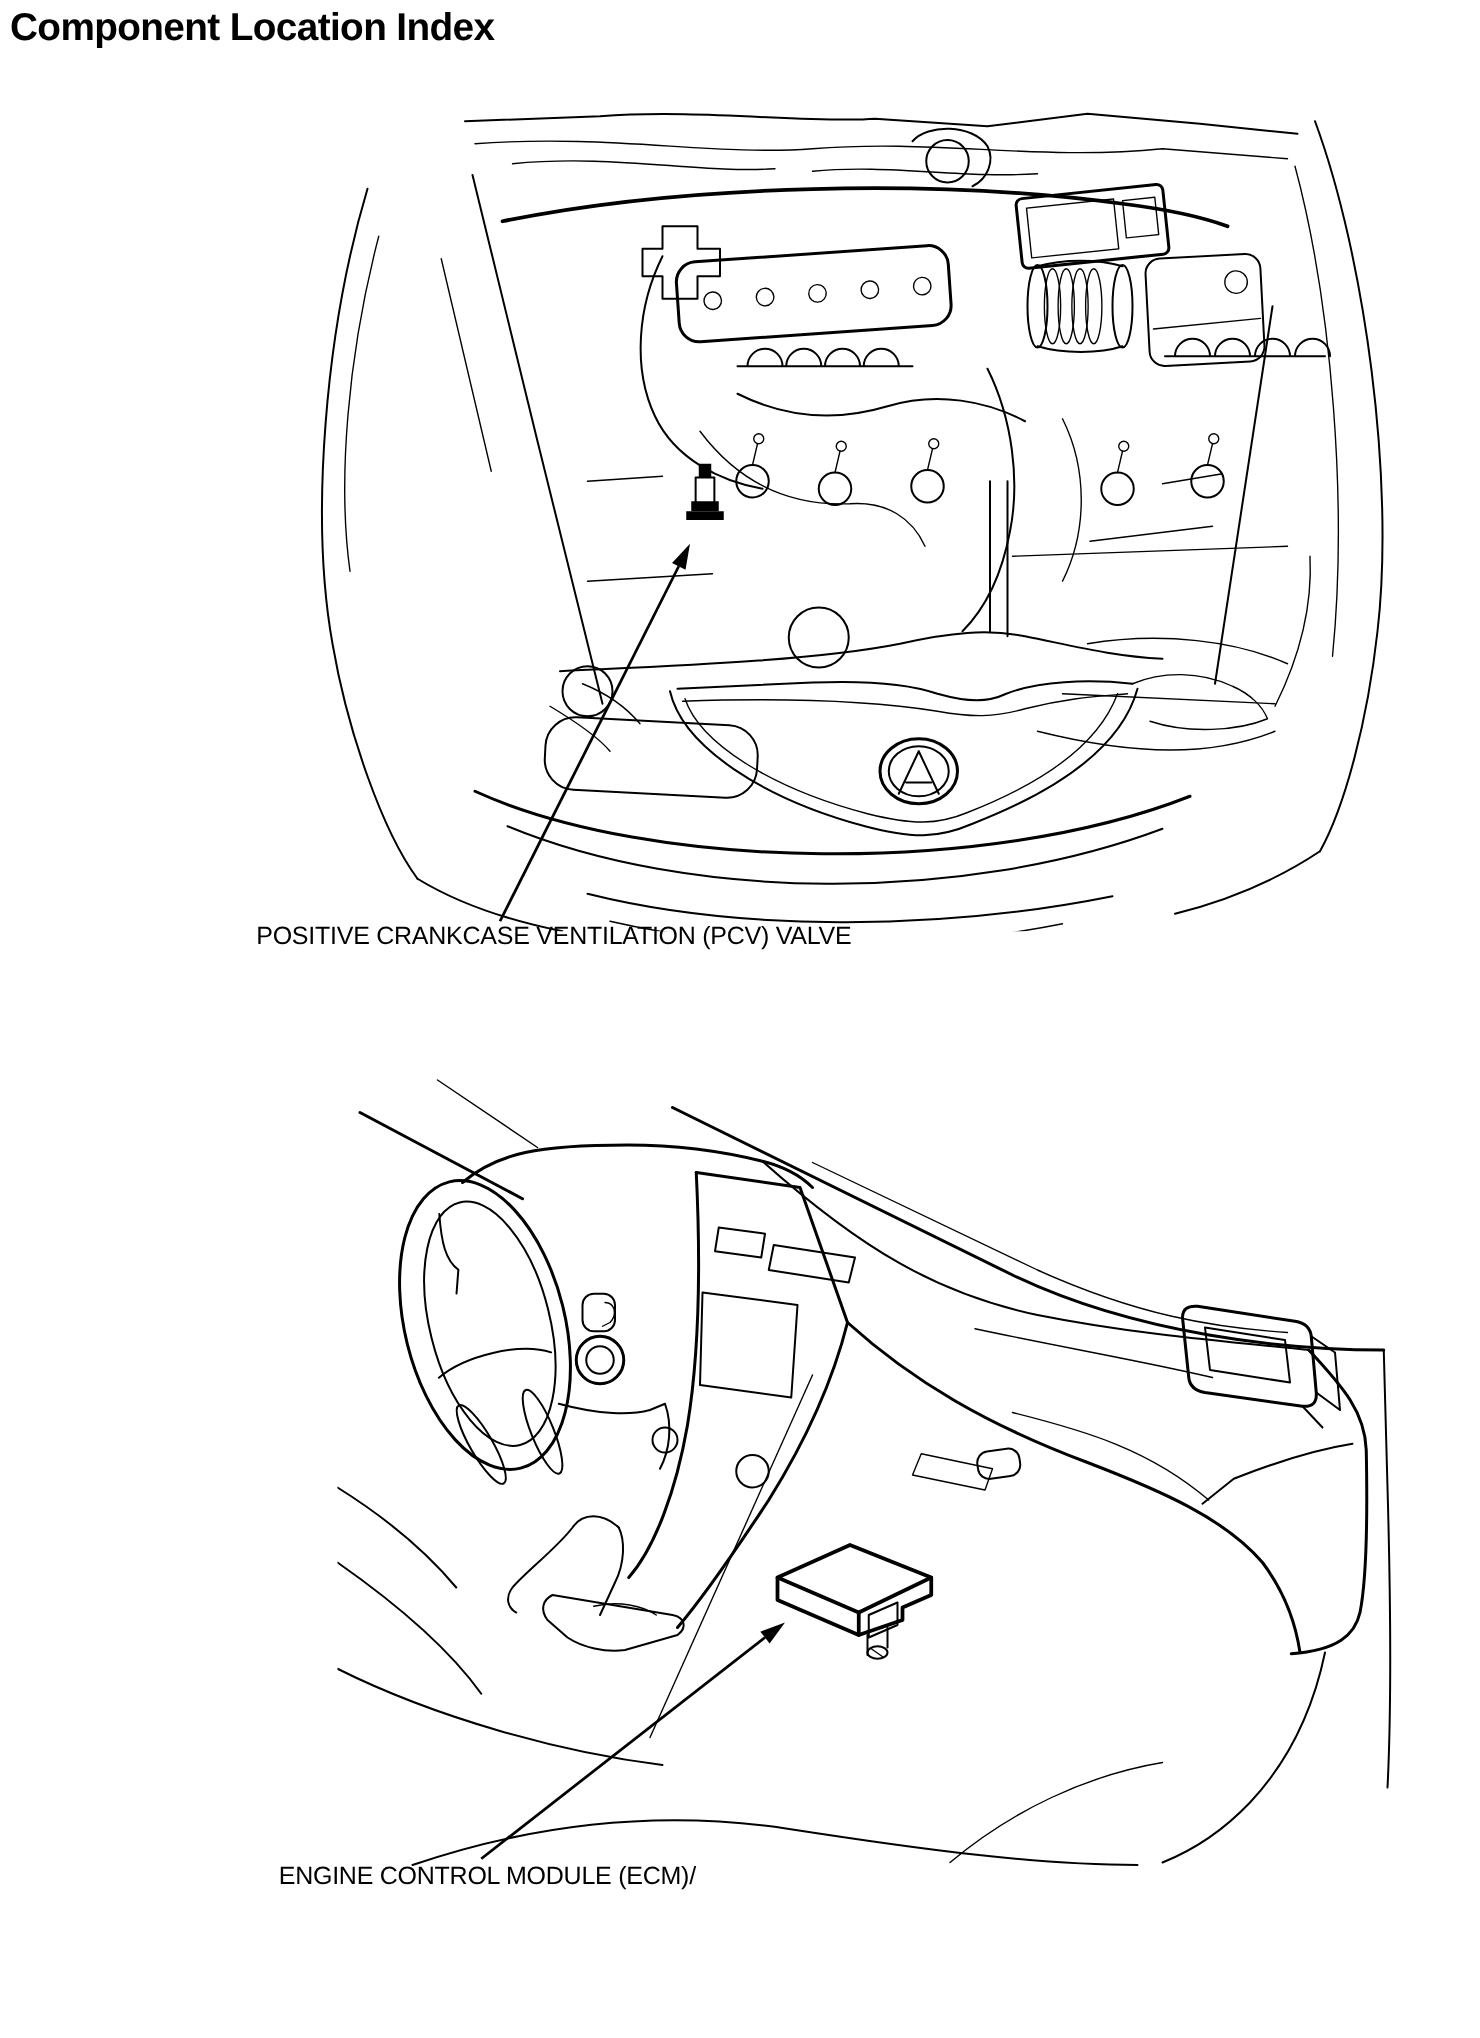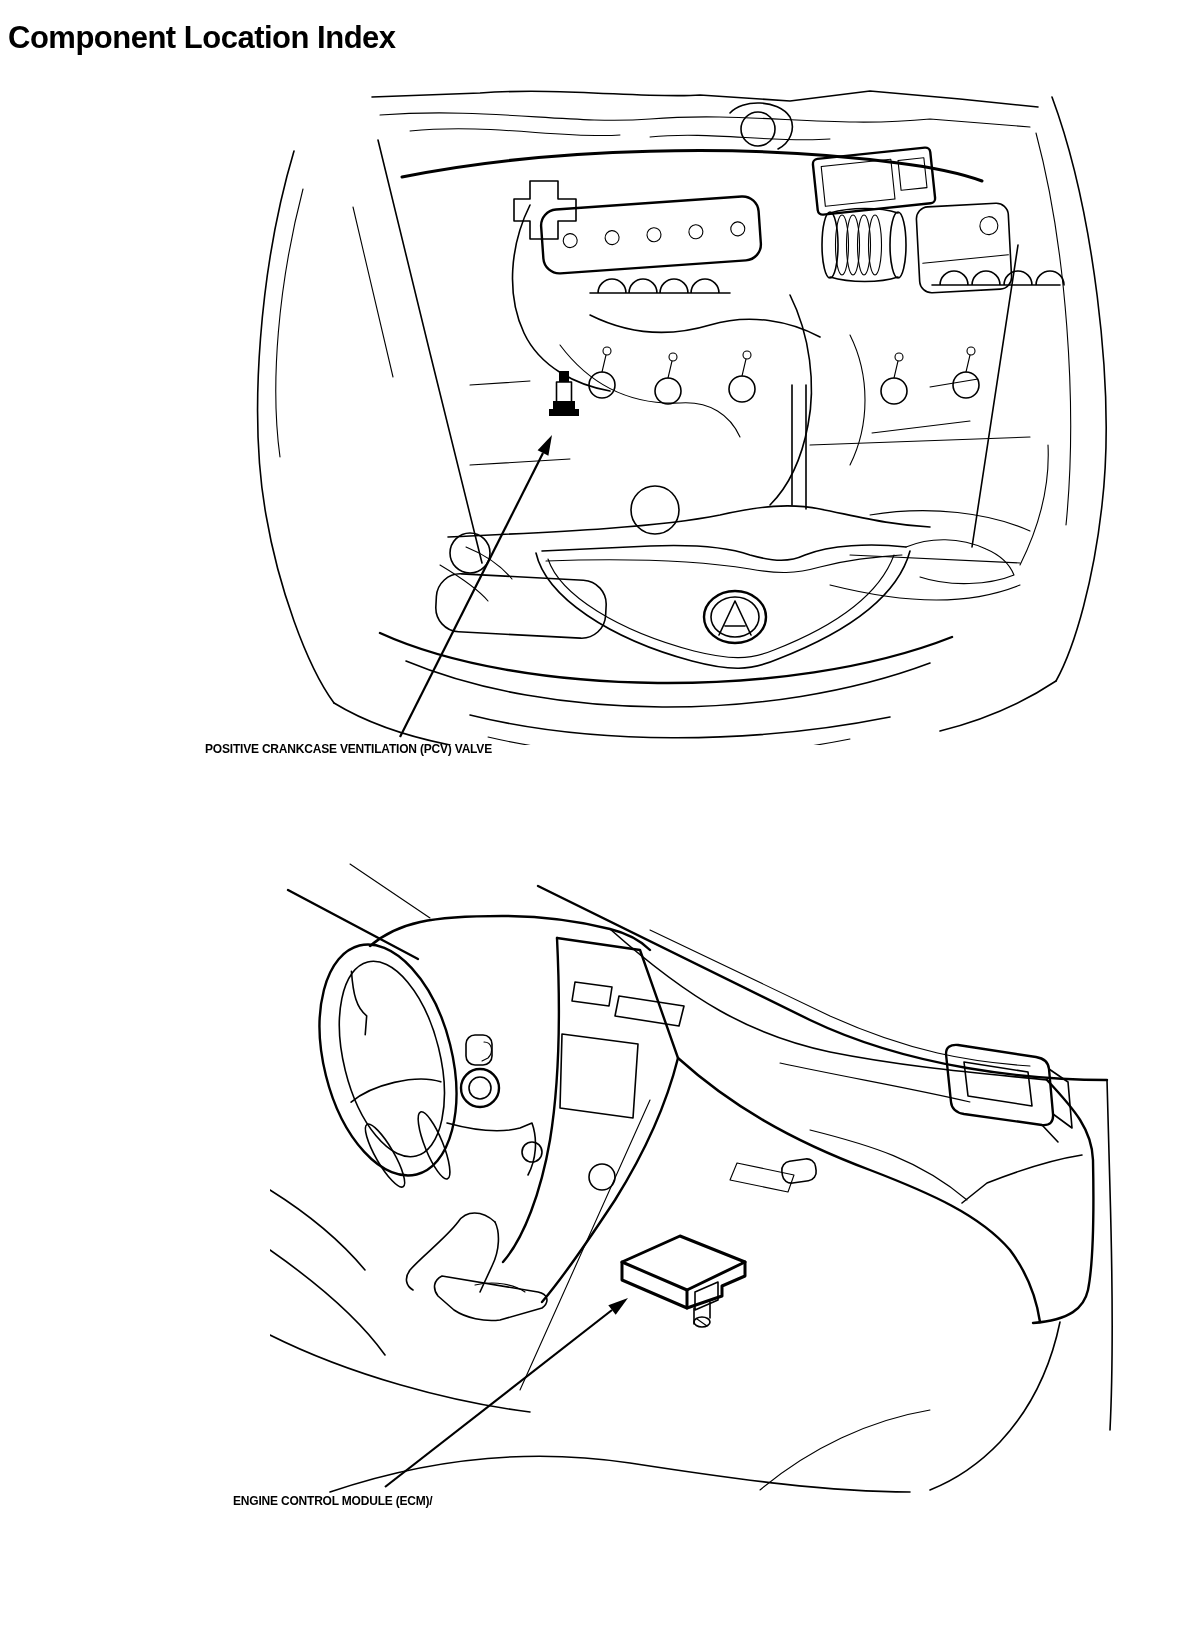--- a/index.html
+++ b/index.html
@@ -2,26 +2,26 @@
 <html><head>
 <meta charset="utf-8">
 <style>
   * { margin:0; padding:0; box-sizing:border-box; }
   html,body { background:#ffffff; }
   body {
     width:1184px; height:1630px; position:relative; overflow:hidden;
     font-family:"Liberation Sans", sans-serif; color:#000;
   }
   .page-title {
-    position:absolute; left:8px; top:20px;
+    position:absolute; left:8px; top:4px;
     font-size:31px; font-weight:700; letter-spacing:-0.5px; color:#000;
   }
   .fig { position:absolute; }
   .callout {
-    position:absolute; font-weight:700; font-size:12px; line-height:23px;
+    position:absolute; font-weight:400; font-size:20px; line-height:23px;
     letter-spacing:-0.2px; white-space:nowrap; color:#000;
   }
   svg { display:block; }
   svg .st  { fill:none; stroke:#000; stroke-width:1.6; stroke-linecap:round; stroke-linejoin:round; }
   svg .st2 { fill:none; stroke:#000; stroke-width:2.4; stroke-linecap:round; stroke-linejoin:round; }
   svg .st3 { fill:none; stroke:#000; stroke-width:3;   stroke-linecap:round; stroke-linejoin:round; }
   svg .thin{ fill:none; stroke:#000; stroke-width:1.1; stroke-linecap:round; stroke-linejoin:round; }
   svg .ink { fill:#000; stroke:none; }
   svg .paperfill { fill:#fff; }
 </style>
@@ -240,15 +240,15 @@
       <ellipse class="st" cx="432" cy="492" rx="8" ry="5"></ellipse>
       <path class="thin" d="M427 489 L437 496"></path>
     </g>
     <g>
       <path d="M115 657 L342 480" style="fill:none;stroke:#000;stroke-width:2.2;"></path>
       <polygon class="ink" points="358,468 345.7,484.7 338.3,475.3"></polygon>
     </g>
   </svg>
 </div>
 
-<div class="callout" style="left:233px; top:1490px;">
+<div class="callout" style="left:223px; top:1490px;">
   <div>ENGINE CONTROL MODULE (ECM)/</div>
 </div>
 
 </body></html>

